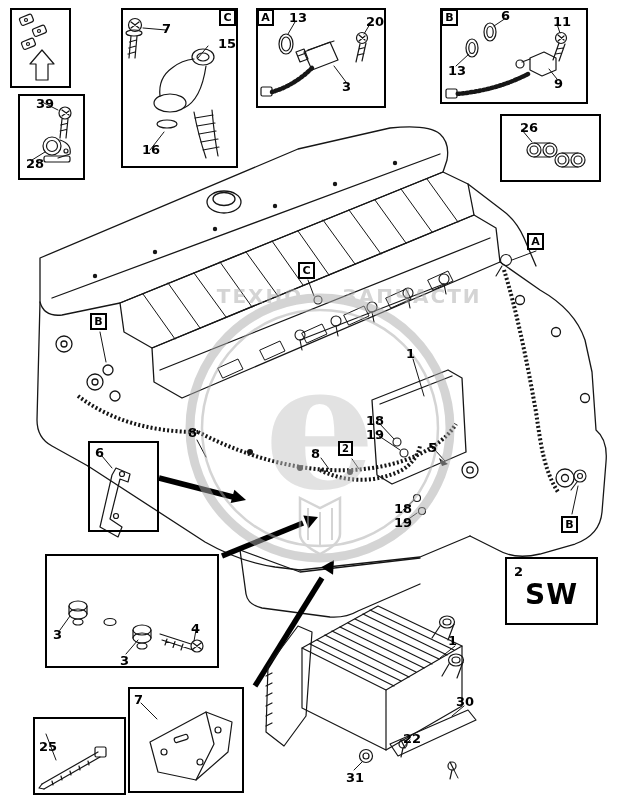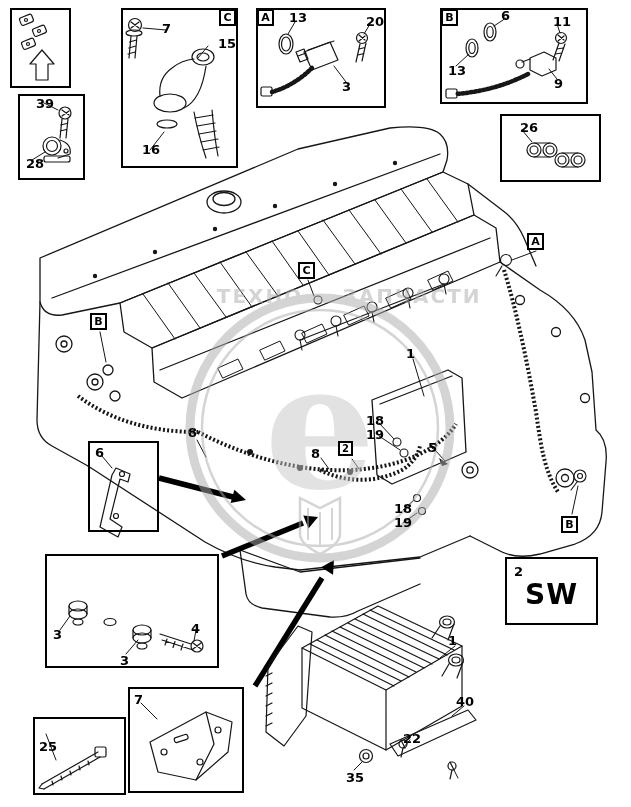--- a/index.html
+++ b/index.html
@@ -333,18 +333,18 @@
   <span class="num" style="left:311px;top:447px">8</span>
   <span class="num" style="left:394px;top:502px">18</span>
   <span class="num" style="left:394px;top:516px">19</span>
   <span class="num" style="left:95px;top:446px">6</span>
   <span class="num" style="left:53px;top:628px">3</span>
   <span class="num" style="left:120px;top:654px">3</span>
   <span class="num" style="left:191px;top:622px">4</span>
   <span class="num" style="left:39px;top:740px">25</span>
   <span class="num" style="left:134px;top:693px">7</span>
   <span class="num" style="left:448px;top:634px">1</span>
-  <span class="num" style="left:456px;top:695px">40</span>
+  <span class="num" style="left:456px;top:695px">30</span>
   <span class="num" style="left:403px;top:732px">22</span>
-  <span class="num" style="left:346px;top:771px">35</span>
+  <span class="num" style="left:346px;top:771px">31</span>
   <span class="num" style="left:450px;top:805px">23</span>
 
 </div>
 
 </body></html>

